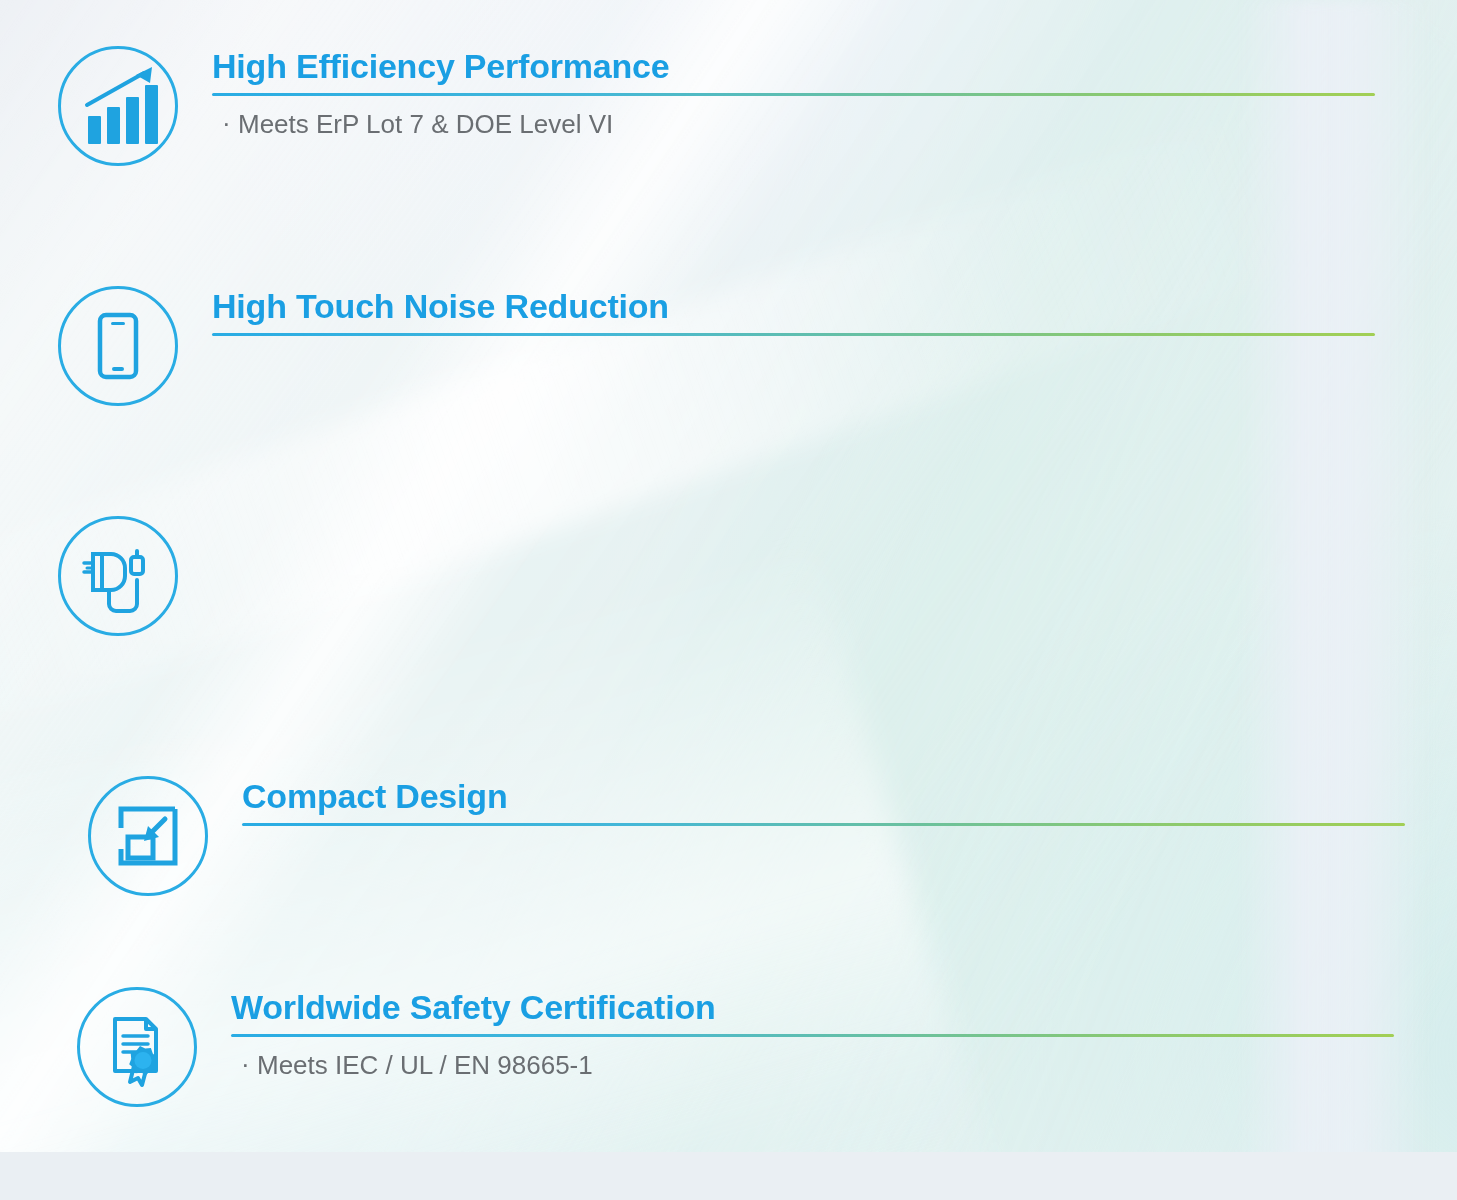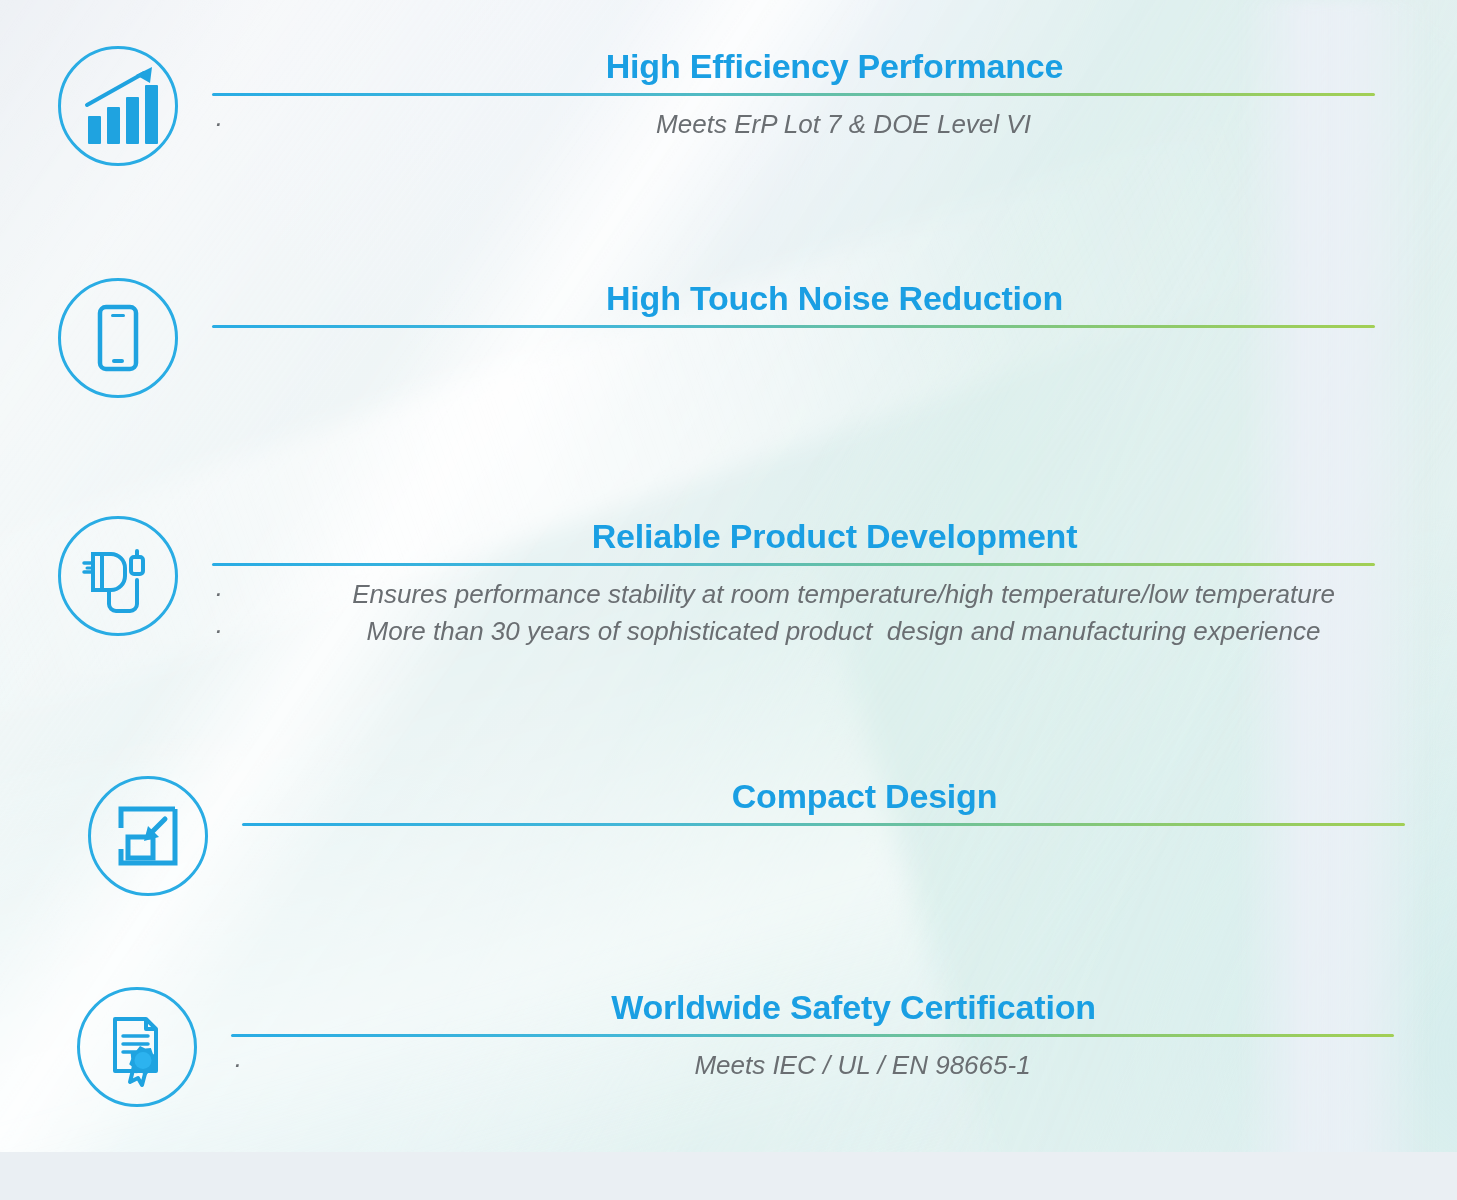--- a/index.html
+++ b/index.html
@@ -15,21 +15,20 @@
   }
 
   
   #page {
     position: relative;
     width: 1457px;
     height: 1152px;
     overflow: hidden;
     background:
       linear-gradient(170deg, #eceff4 0%, #eaf1f3 25%, #e7f2f2 55%, #e9f3f4 80%, #eef3f5 100%);
-    text-align: center;
   }
   .bg-layer {
     position: absolute;
     pointer-events: none;
   }
   
   .bg-wash-teal {
     left: -5%;
     top: -10%;
     width: 130%;
@@ -166,46 +165,45 @@
     white-space: nowrap;
   }
   .feature-rule {
     margin-top: 8px;
     width: 1163px;
     height: 3px;
     border-radius: 2px;
     background: linear-gradient(90deg, #29ace4 0%, #43b7d8 33%, #8bc96f 78%, #a2cf55 100%);
   }
   .feature-bullets {
-    margin: 0;
+    margin: 8px;
     padding: 0;
     list-style: none;
     margin-top: 10px;
-    font-style: italic;
   }
   .feature-bullets li {
     font-size: 26px;
     line-height: 1.42;
     color: #6a6e72;
     white-space: pre-wrap;
     position: relative;
     padding-left: 18px;
   }
   .feature-bullets li::before {
     content: "\00B7";
     position: absolute;
     left: 2px;
     top: -1px;
     color: #6a6e72;
     font-size: 26px;
   }
 
   
   #feature-0 { top: 45px; }
-  #feature-1 { top: 277px; }
+  #feature-1 { top: 285px; }
   #feature-2 { top: 515px; }
   #feature-3 { top: 775px; padding-left: 30px; }
   #feature-4 { top: 986px; padding-left: 19px; }
 </style>
 </head>
 <body>
 
 <div id="page">
 
   <div class="bg-layer bg-wash-teal"></div>
@@ -270,28 +268,20 @@
           <line x1="27" y1="48" x2="36" y2="48" stroke="#1fa3e0" stroke-width="3.5" stroke-linecap="round"></line>
           <line x1="27" y1="57" x2="36" y2="57" stroke="#1fa3e0" stroke-width="3.5" stroke-linecap="round"></line>
           <line x1="30" y1="53" x2="36" y2="53" stroke="#1fa3e0" stroke-width="3" stroke-linecap="round"></line>
 
           <path d="M52 75 v14 a7 7 0 0 0 7 7 h14 a7 7 0 0 0 7 -7 v-24" fill="none" stroke="#1fa3e0" stroke-width="4" stroke-linecap="round"></path>
 
           <rect x="74" y="42" width="12" height="17" rx="3" fill="none" stroke="#1fa3e0" stroke-width="4"></rect>
           <line x1="80" y1="36" x2="80" y2="42" stroke="#1fa3e0" stroke-width="4" stroke-linecap="round"></line>
         </svg>
       </div>
-      <div class="feature-body">
-        <h2 class="feature-title">Reliable Product Development</h2>
-        <div class="feature-rule"></div>
-        <ul class="feature-bullets">
-          <li>Ensures performance stability at room temperature/high temperature/low temperature</li>
-          <li>More than 30 years of sophisticated product  design and manufacturing experience</li>
-        </ul>
-      </div>
     </div>
 
     <div class="feature" id="feature-3">
       <div class="feature-icon-wrap">
         <svg class="icon-circle" viewBox="0 0 122 122">
           <circle cx="61" cy="61" r="58.5" fill="none" stroke="#29ace4" stroke-width="3"></circle>
 
           <g stroke="#1fa3e0" stroke-width="5" fill="none">
             <path d="M34 53 V34 H61"></path>
             <path d="M88 34 V88 H34 V74"></path>

